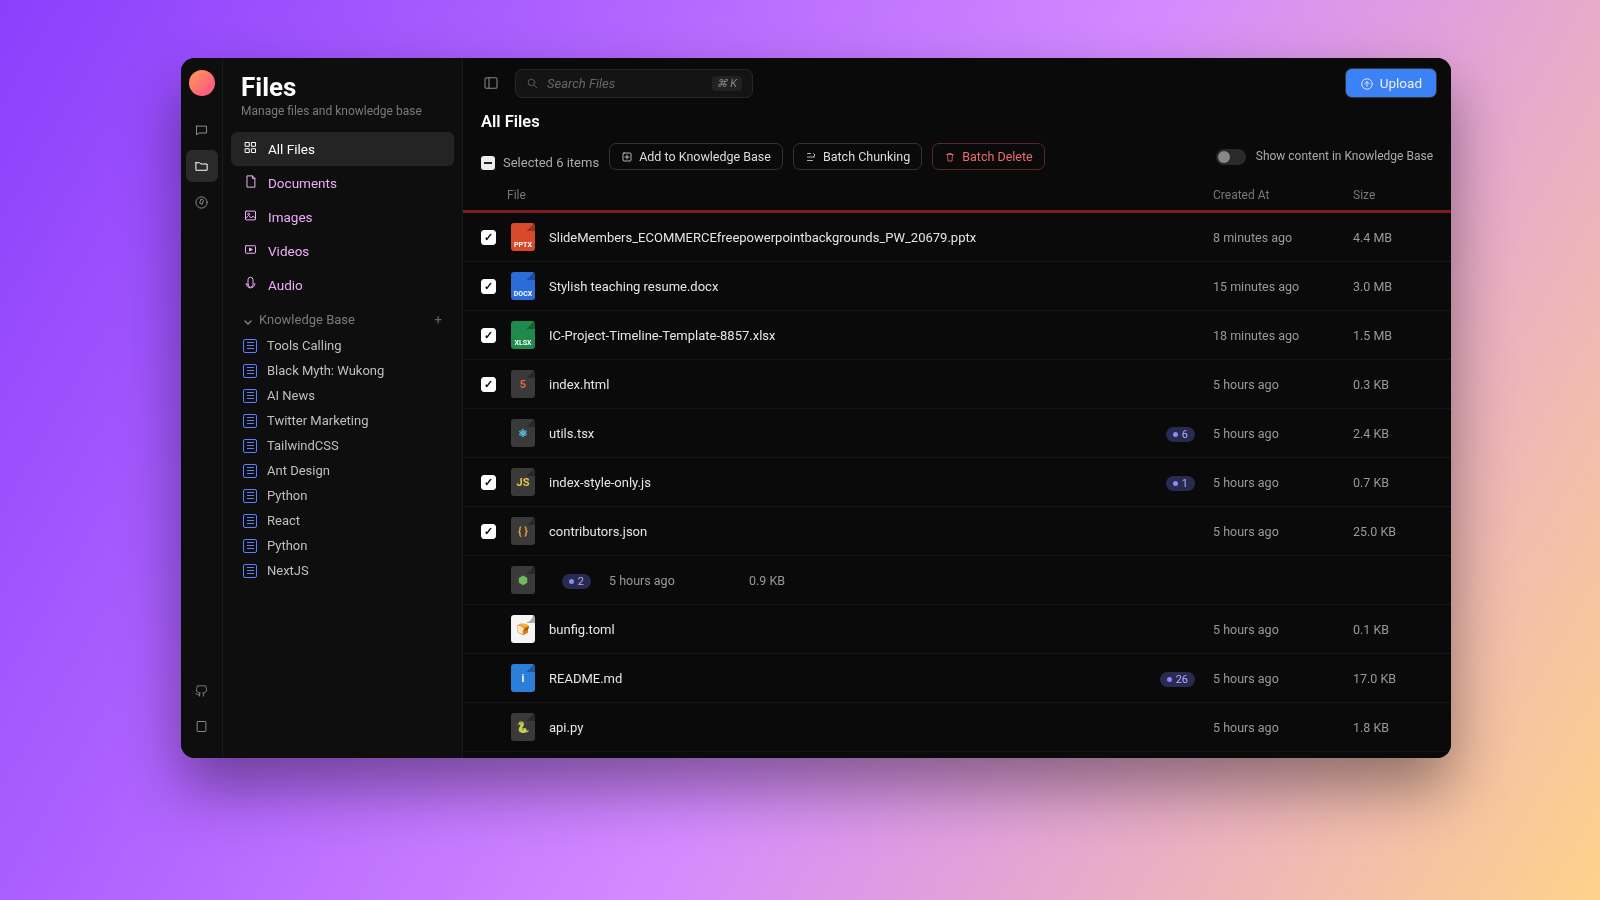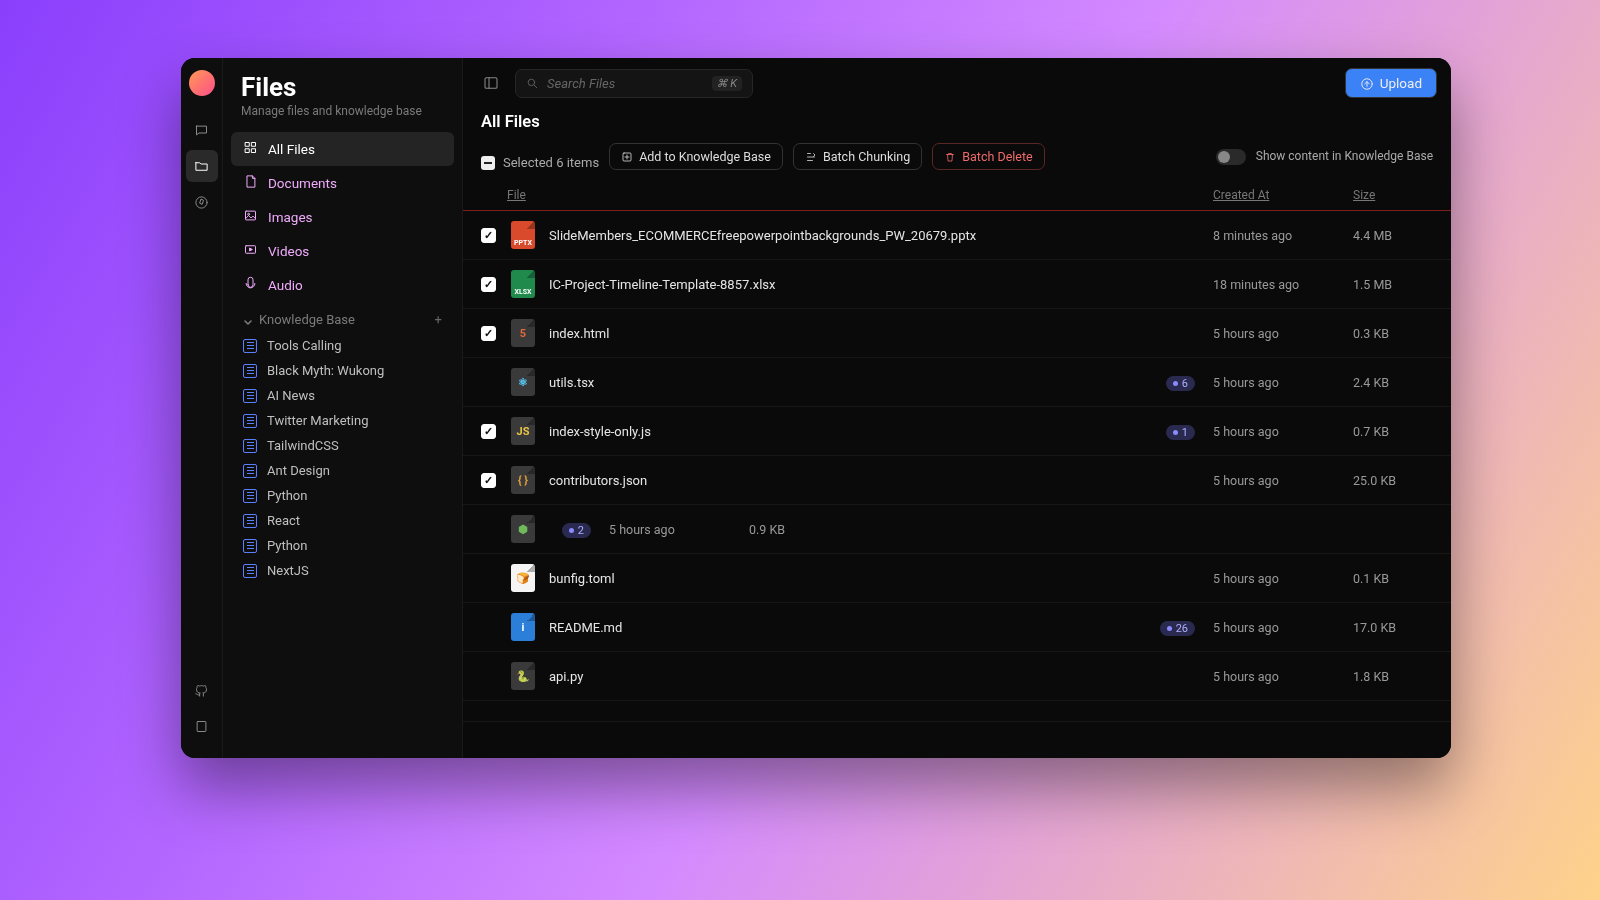--- a/index.html
+++ b/index.html
@@ -149,22 +149,21 @@
   .toggle {
     width:30px; height:16px; background:#2a2a2a; border-radius:10px; position:relative; cursor:pointer;
   }
   .toggle::after {
     content:""; position:absolute; left:2px; top:2px; width:12px; height:12px;
     background:#888; border-radius:50%;
   }
   
   .table-head {
     display:flex; padding: 8px 18px; color:#777; font-size:12px;
-    border-bottom: 1px solid #7f1d1d;
-    text-decoration: underline;
+    border-bottom: 3px solid #7f1d1d;
   }
   .col-check { width: 24px; }
   .col-file { flex:1; }
   .col-badge { width: 60px; }
   .col-created { width: 140px; }
   .col-size { width: 80px; text-align:left; }
   
   .file-list { flex:1; overflow:hidden; }
   .file-row {
     display:flex; align-items:center; padding: 10px 18px;
@@ -424,20 +423,30 @@
     <div class="ficon pptx">PPTX</div>
     <div class="fname">SlideMembers_ECOMMERCEfreepowerpointbackgrounds_PW_20679.pptx</div>
     <div class="badge"></div>
     <div class="created">8 minutes ago</div>
     <div class="size">4.4 MB</div>
   </div>
           <div class="file-row">
     <div class="col-check">
               <div class="chk on"></div>
             </div>
+    <div class="ficon docx">DOCX</div>
+    <div class="fname">Stylish teaching resume.docx</div>
+    <div class="badge"></div>
+    <div class="created">15 minutes ago</div>
+    <div class="size">3.0 MB</div>
+  </div>
+          <div class="file-row">
+    <div class="col-check">
+              <div class="chk on"></div>
+            </div>
     <div class="ficon xlsx">XLSX</div>
     <div class="fname">IC-Project-Timeline-Template-8857.xlsx</div>
     <div class="badge"></div>
     <div class="created">18 minutes ago</div>
     <div class="size">1.5 MB</div>
   </div>
           <div class="file-row">
     <div class="col-check">
               <div class="chk on"></div>
             </div>

